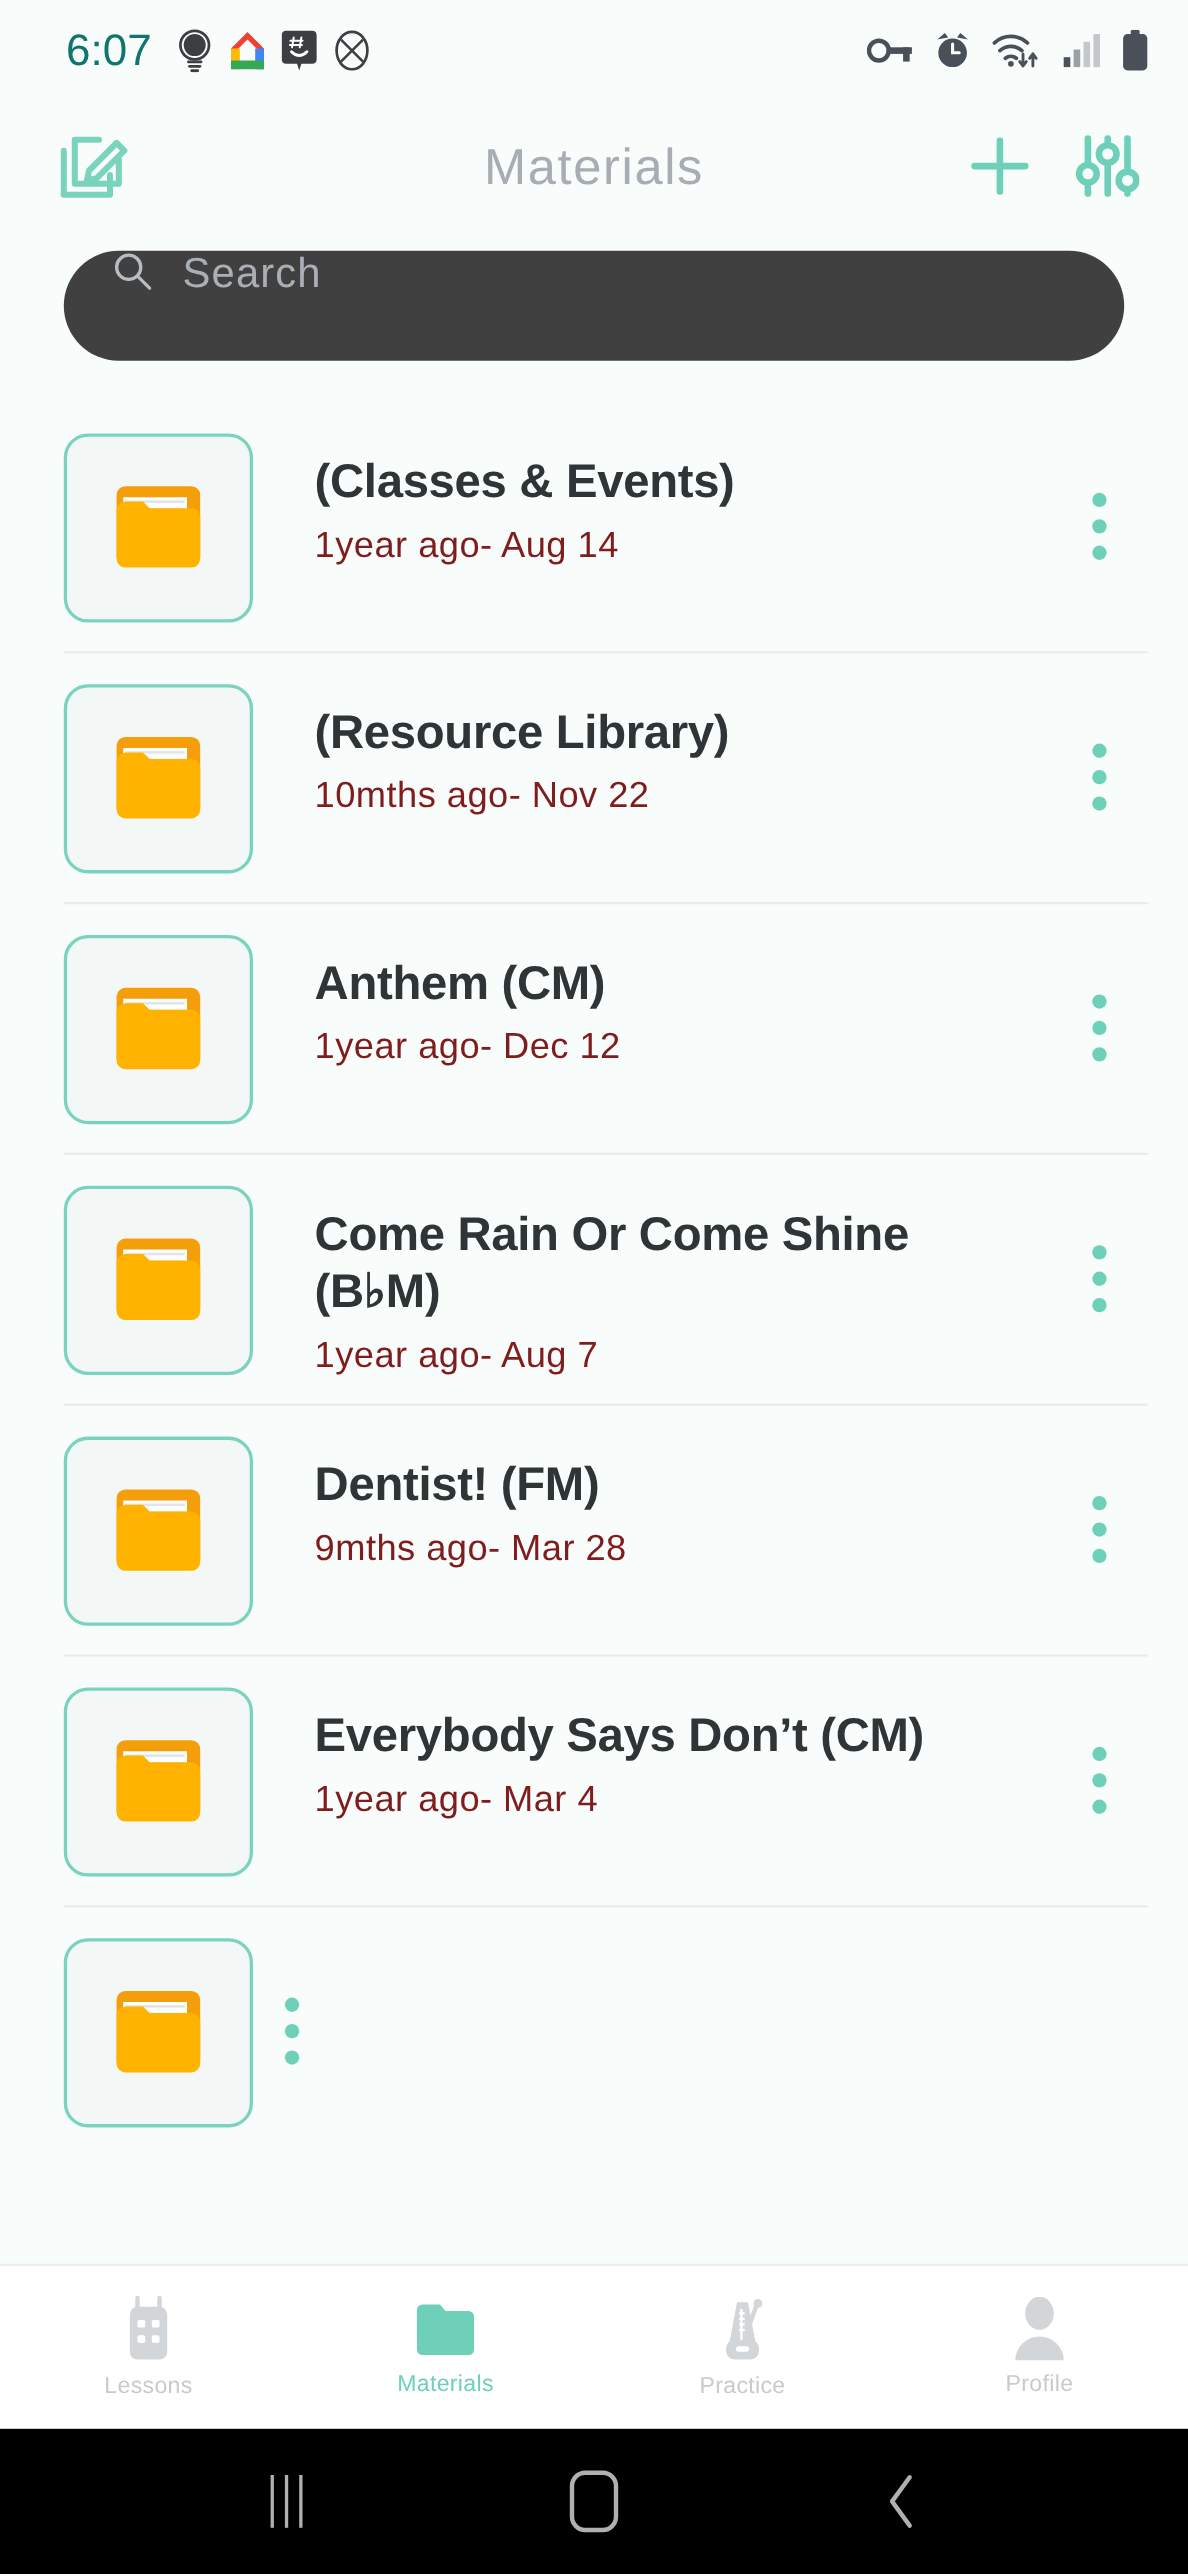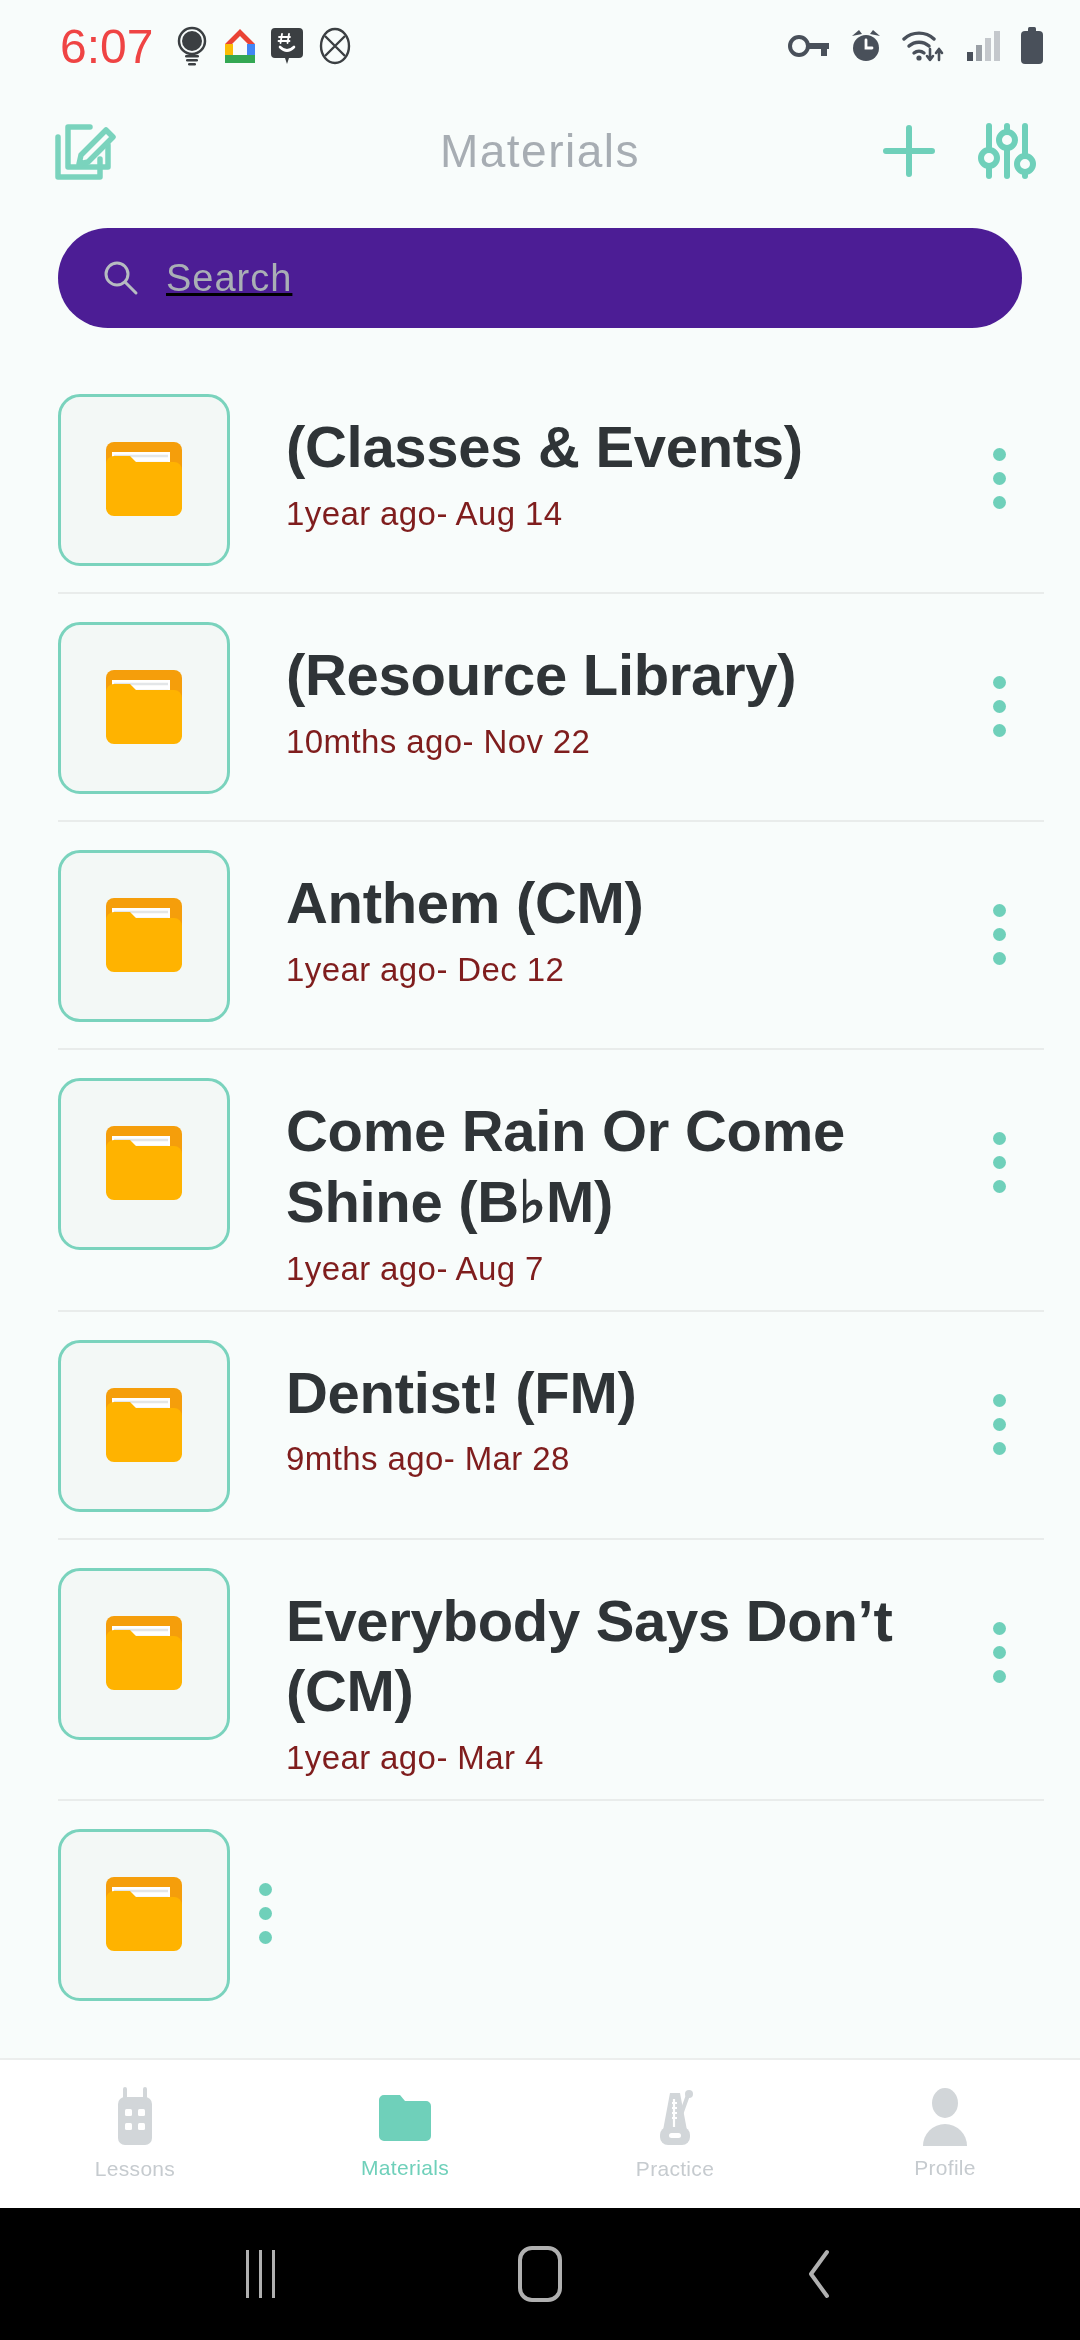--- a/index.html
+++ b/index.html
@@ -17,21 +17,21 @@
   }
 
   
   .statusbar {
     height: 92px; flex: 0 0 92px;
     display: flex; align-items: center;
     padding: 0 36px 0 60px;
     background: #f8fcfb;
   }
   .sb-time {
-    font-size: 48px; color: #ef4444; letter-spacing: 0px;
+    font-size: 40px; color: #0f766e; letter-spacing: 0px;
     font-family: "Liberation Sans", sans-serif;
   }
   .sb-left-icons { display: flex; align-items: center; gap: 14px; margin-left: 22px; }
   .sb-spacer { flex: 1 1 auto; }
   .sb-right-icons { display: flex; align-items: center; gap: 18px; }
   .sb-icon { display: block; }
 
   
   .header {
     height: 118px; flex: 0 0 118px;
@@ -49,22 +49,22 @@
   .hdr-btn {
     background: none; border: none; cursor: pointer;
     display: flex; align-items: center; justify-content: center;
     z-index: 2;
   }
   .hdr-right { margin-left: auto; display: flex; align-items: center; gap: 38px; z-index: 2; }
 
   
   .search-wrap { padding: 18px 58px 22px 58px; background: #f8fcfb; }
   .search-bar {
-    height: 100px; border-radius: 50px; background: #4c1d95;
-    display: flex; align-items: center; padding: 0 44px; gap: 26px; text-decoration: underline;
+    height: 100px; border-radius: 50px; background: #404040;
+    display: flex; align-items: flex-start; padding: 0 44px; gap: 26px;
   }
   .search-placeholder {
     font-size: 38px; color: #a9afb5; letter-spacing: 1px;
   }
 
   
   .list {
     flex: 1 1 auto; overflow: hidden;
     background: #f8fcfb; padding-top: 14px;
   }
@@ -79,21 +79,21 @@
     height: 2px; background: #e9eceb;
   }
   .row-thumb {
     flex: 0 0 172px; height: 172px; margin-top: 8px;
     border: 3px solid #7ad3bd; border-radius: 22px;
     background: #f3f8f6;
     display: flex; align-items: center; justify-content: center;
   }
   .row-body { flex: 1 1 auto; padding: 26px 20px 0 56px; min-width: 0; }
   .row-title {
-    font-size: 58px; color: #2f3437; font-weight: bold;
+    font-size: 43px; color: #2f3437; font-weight: bold;
     line-height: 1.22; letter-spacing: -0.3px;
     font-family: "Liberation Sans", sans-serif;
   }
   .row-sub {
     margin-top: 12px; font-size: 33px; color: #7f1d1d; letter-spacing: 0.4px;
   }
   .row-menu {
     flex: 0 0 70px; align-self: flex-start; margin-top: 62px;
     display: flex; flex-direction: column; align-items: center; gap: 11px;
     cursor: pointer;

